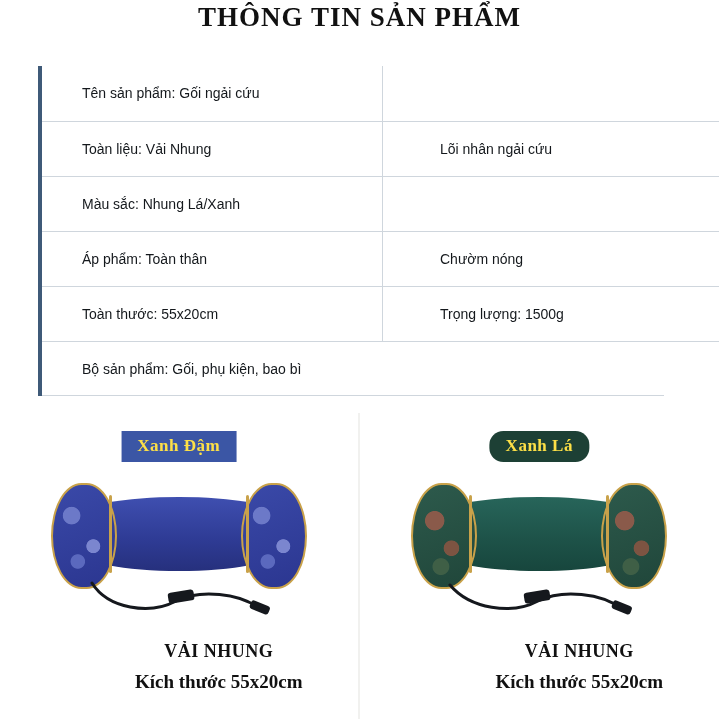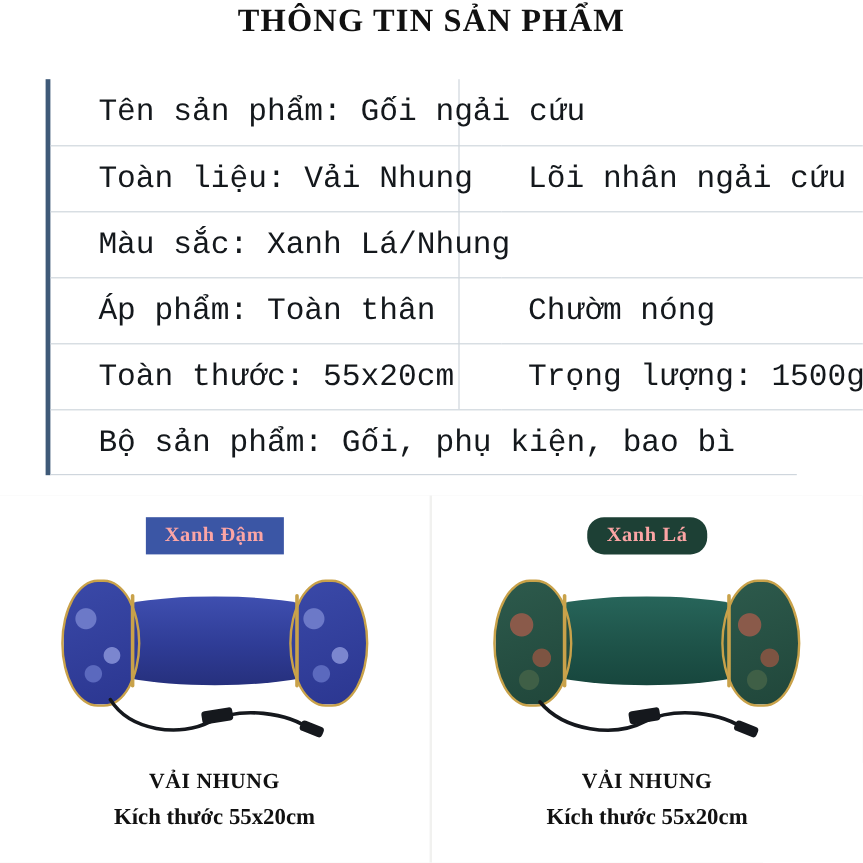--- a/index.html
+++ b/index.html
@@ -59,25 +59,25 @@
     top: 0;
     width: 622px;
     border-collapse: collapse;
     table-layout: fixed;
   }
   .spec-table tr {
     height: 55px;
   }
   .spec-table td {
     border-bottom: 1px solid #cfd6dd;
-    font-size: 26px;
+    font-size: 14px;
     color: #14181c;
     padding: 0 0 0 40px;
     vertical-align: middle;
-    font-family: Liberation Mono, monospace;
+    font-family: Liberation Sans, sans-serif;
     white-space: nowrap;
   }
   .spec-table tr:last-child td {
     border-bottom: none;
   }
   .col-left {
     width: 336px;
   }
   .col-right {
     width: 286px;
@@ -123,21 +123,21 @@
     background: #ffffff;
   }
   .badge {
     position: absolute;
     top: 18px;
     left: 50%;
     transform: translateX(-50%);
     padding: 5px 16px 6px 16px;
     font-size: 17px;
     font-weight: bold;
-    color: #fca5a5;
+    color: #fde047;
     font-family: "Liberation Serif", serif;
     letter-spacing: .5px;
     white-space: nowrap;
     text-align: right;
   }
   .badge.blue {
     background: #3b56a5;
   }
   .badge.green {
     background: #1d4035;
@@ -218,20 +218,21 @@
   }
   .cord svg { display: block; }
 
   .caption {
     position: absolute;
     left: 0;
     width: 100%;
     text-align: center;
     font-family: "Liberation Serif", serif;
     color: #111111;
+    padding-left: 40px;
   }
   .caption.line1 {
     top: 228px;
     font-size: 18px;
     font-weight: bold;
     letter-spacing: .5px;
   }
   .caption.line2 {
     top: 258px;
     font-size: 19px;
@@ -255,21 +256,21 @@
         <tbody>
           <tr>
             <td class="col-left">Tên sản phẩm: Gối ngải cứu</td>
             <td class="col-right"></td>
           </tr>
           <tr>
             <td class="col-left">Toàn liệu: Vải Nhung</td>
             <td class="col-right">Lõi nhân ngải cứu</td>
           </tr>
           <tr>
-            <td class="col-left">Màu sắc: Xanh Lá/Nhung</td>
+            <td class="col-left">Màu sắc: Nhung Lá/Xanh</td>
             <td class="col-right"></td>
           </tr>
           <tr>
             <td class="col-left">Áp phẩm: Toàn thân</td>
             <td class="col-right">Chườm nóng</td>
           </tr>
           <tr>
             <td class="col-left">Toàn thước: 55x20cm</td>
             <td class="col-right">Trọng lượng: 1500g</td>
           </tr>

